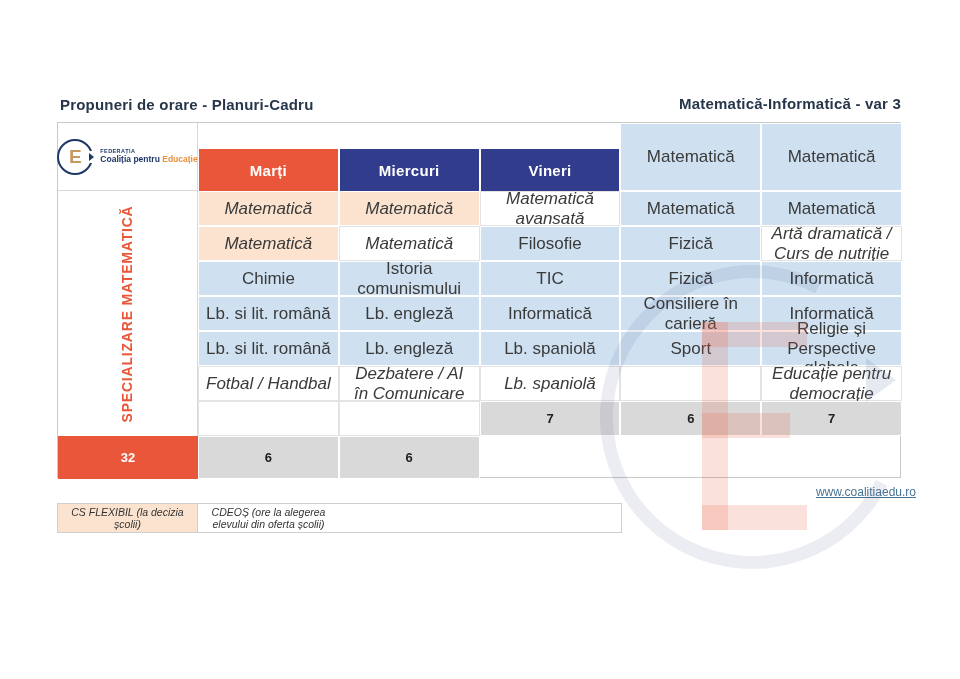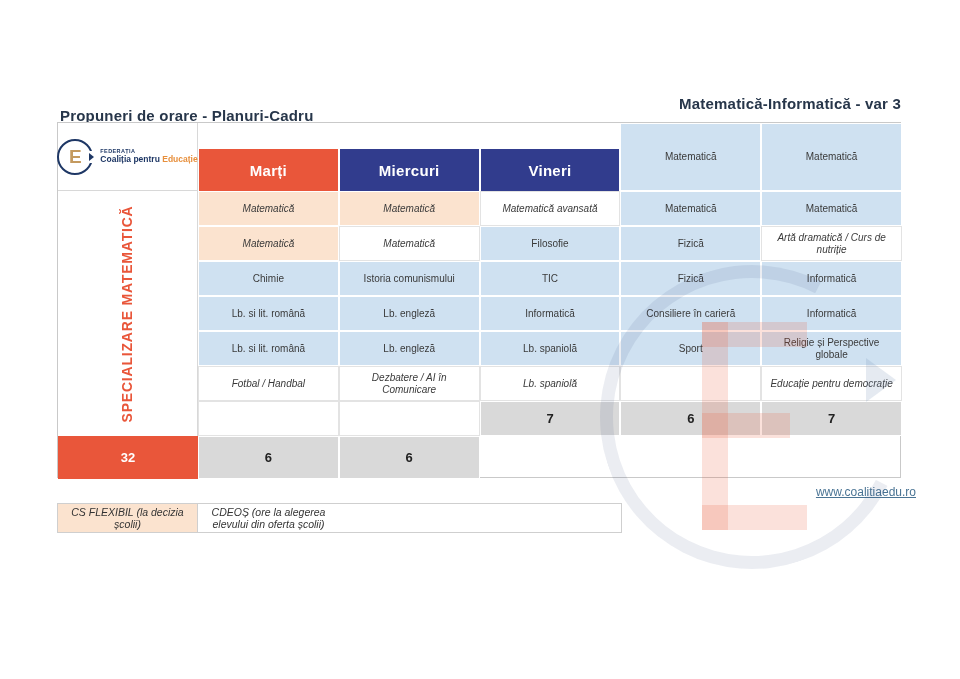--- a/index.html
+++ b/index.html
@@ -4,21 +4,21 @@
 <style>
   :root{
     --navy:#313c8d; --orange:#e9563a; --tc:#cfe1f1; --cs:#fbe3cf;
     --gray:#d9d9d9; --link:#4a7494; --ink:#3a3a3a; --title:#27364a;
   }
   *{box-sizing:border-box;}
   html,body{margin:0;padding:0;background:#fff;}
   .canvas{position:relative;width:960px;height:679px;background:#fff;overflow:hidden;
           font-family:"Liberation Sans","DejaVu Sans",sans-serif;}
 
-  .title-left{position:absolute;left:60px;top:107px;font-size:15px;font-weight:600;color:var(--title);letter-spacing:.2px;}
+  .title-left{position:absolute;left:60px;top:96px;font-size:15px;font-weight:600;color:var(--title);letter-spacing:.2px;}
   .title-right{position:absolute;right:59px;top:95px;font-size:15px;font-weight:600;color:var(--title);letter-spacing:.2px;text-align:right;}
 
   .table-wrap{position:absolute;left:57px;top:122px;width:844px;height:356px;border:1px solid #c9c9c9;background:#fff;}
 
   
   .logo-cell{position:absolute;left:0;top:0;width:140px;height:68px;border-right:1px solid #d8d8d8;border-bottom:1px solid #d8d8d8;
              display:flex;align-items:center;justify-content:center;gap:7px;background:#fff;}
   .logo-mark{position:relative;width:36px;height:36px;border:2.5px solid #1e3765;border-radius:50%;
              display:flex;align-items:center;justify-content:center;flex:0 0 auto;}
   .logo-e{color:#c49a5f;font-weight:bold;font-size:19px;line-height:1;}
@@ -41,21 +41,21 @@
   
   .days-grid{position:absolute;left:140px;top:0;width:704px;height:356px;display:grid;
              grid-template-columns:repeat(5,1fr);grid-template-rows:68px repeat(7,35px) 43px;}
   .hdr-cell{background:#fff;padding:26px 1px 0 1px;}
   .day-block{height:42px;display:flex;align-items:center;justify-content:center;color:#fff;
              font-weight:bold;font-size:15px;letter-spacing:.3px;}
   .day-navy{background:var(--navy);}
   .day-orange{background:var(--orange);}
 
   .cell{display:flex;align-items:center;justify-content:center;text-align:center;
-        font-size:10px;color:var(--ink);line-height:1.15;padding:8px 6px;}
+        font-size:17px;color:var(--ink);line-height:1.15;padding:8px 6px;}
   .cell.tc{background:var(--tc);border:1px solid #fff;}
   .cell.cs{background:var(--cs);border:1px solid #fff;font-style:italic;}
   .cell.cdeos{background:#fff;border:1px solid #e3e3e3;font-style:italic;}
   .cell.empty{background:#fff;border:1px solid #e3e3e3;}
 
   .total-cell{background:var(--gray);border:1px solid #fff;display:flex;align-items:center;justify-content:center;
               font-weight:bold;font-size:13px;color:#222;}
 
   .site-link-row{position:absolute;left:72px;top:482px;width:844px;text-align:right;}
   .site-link{font-size:12px;color:var(--link);text-decoration:underline;}

